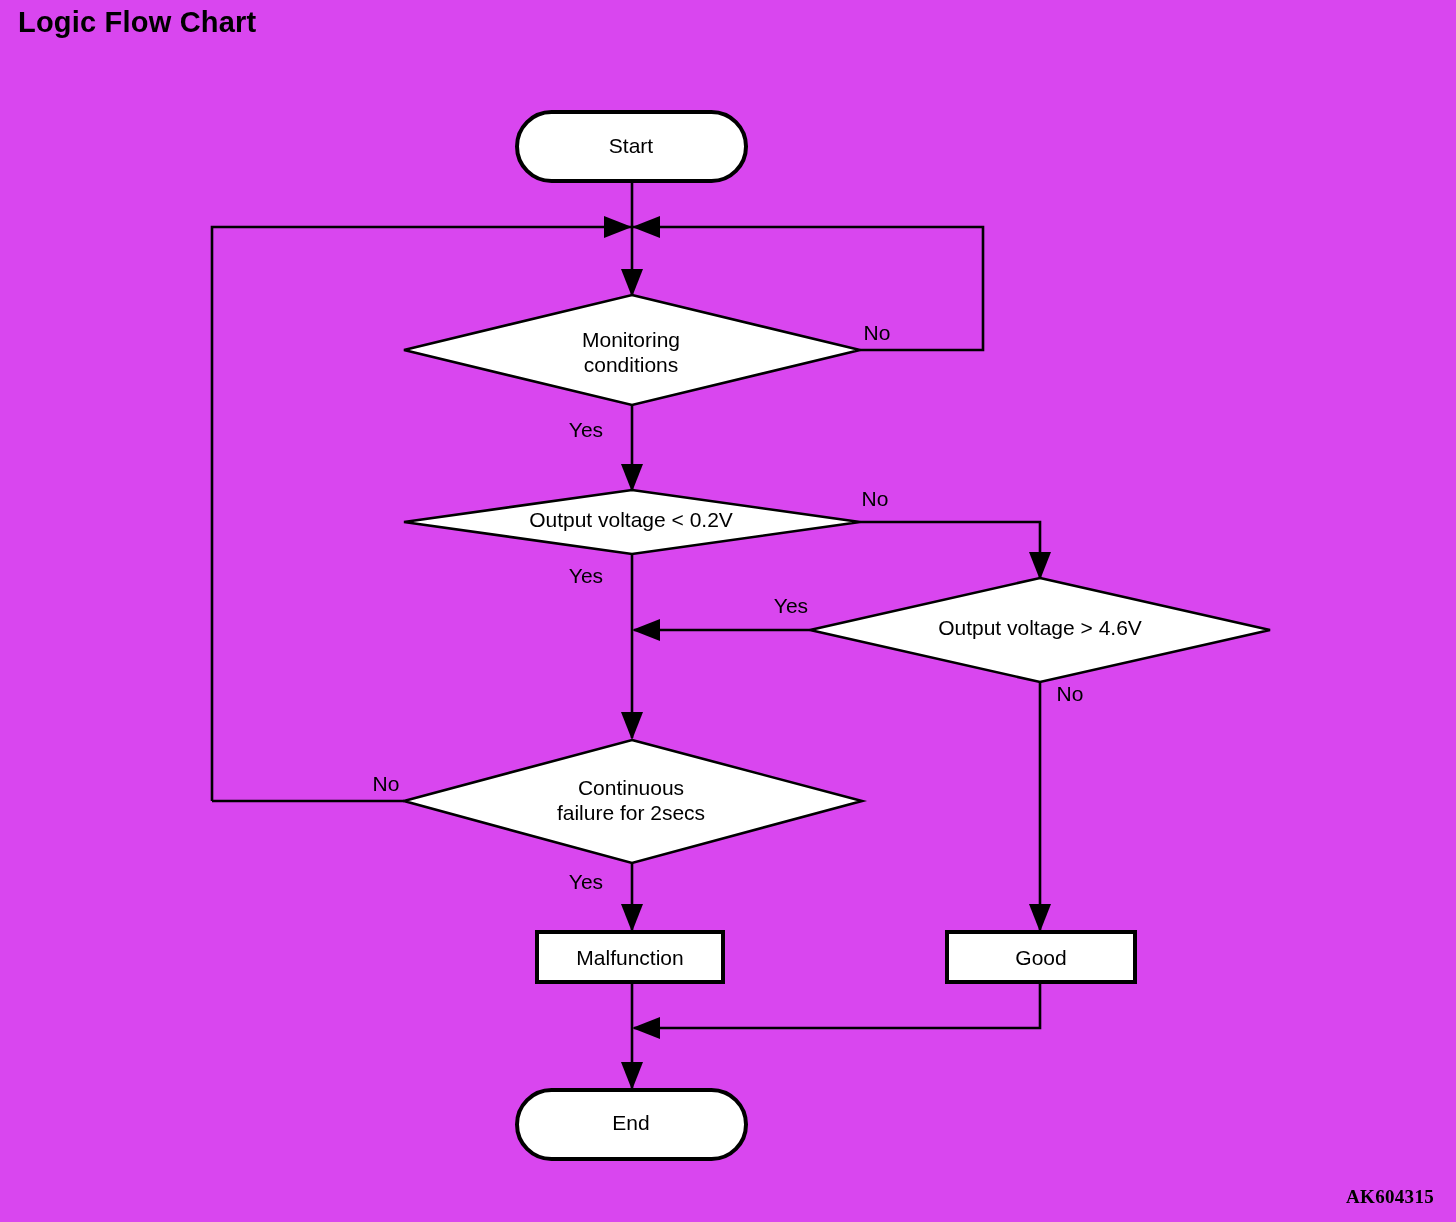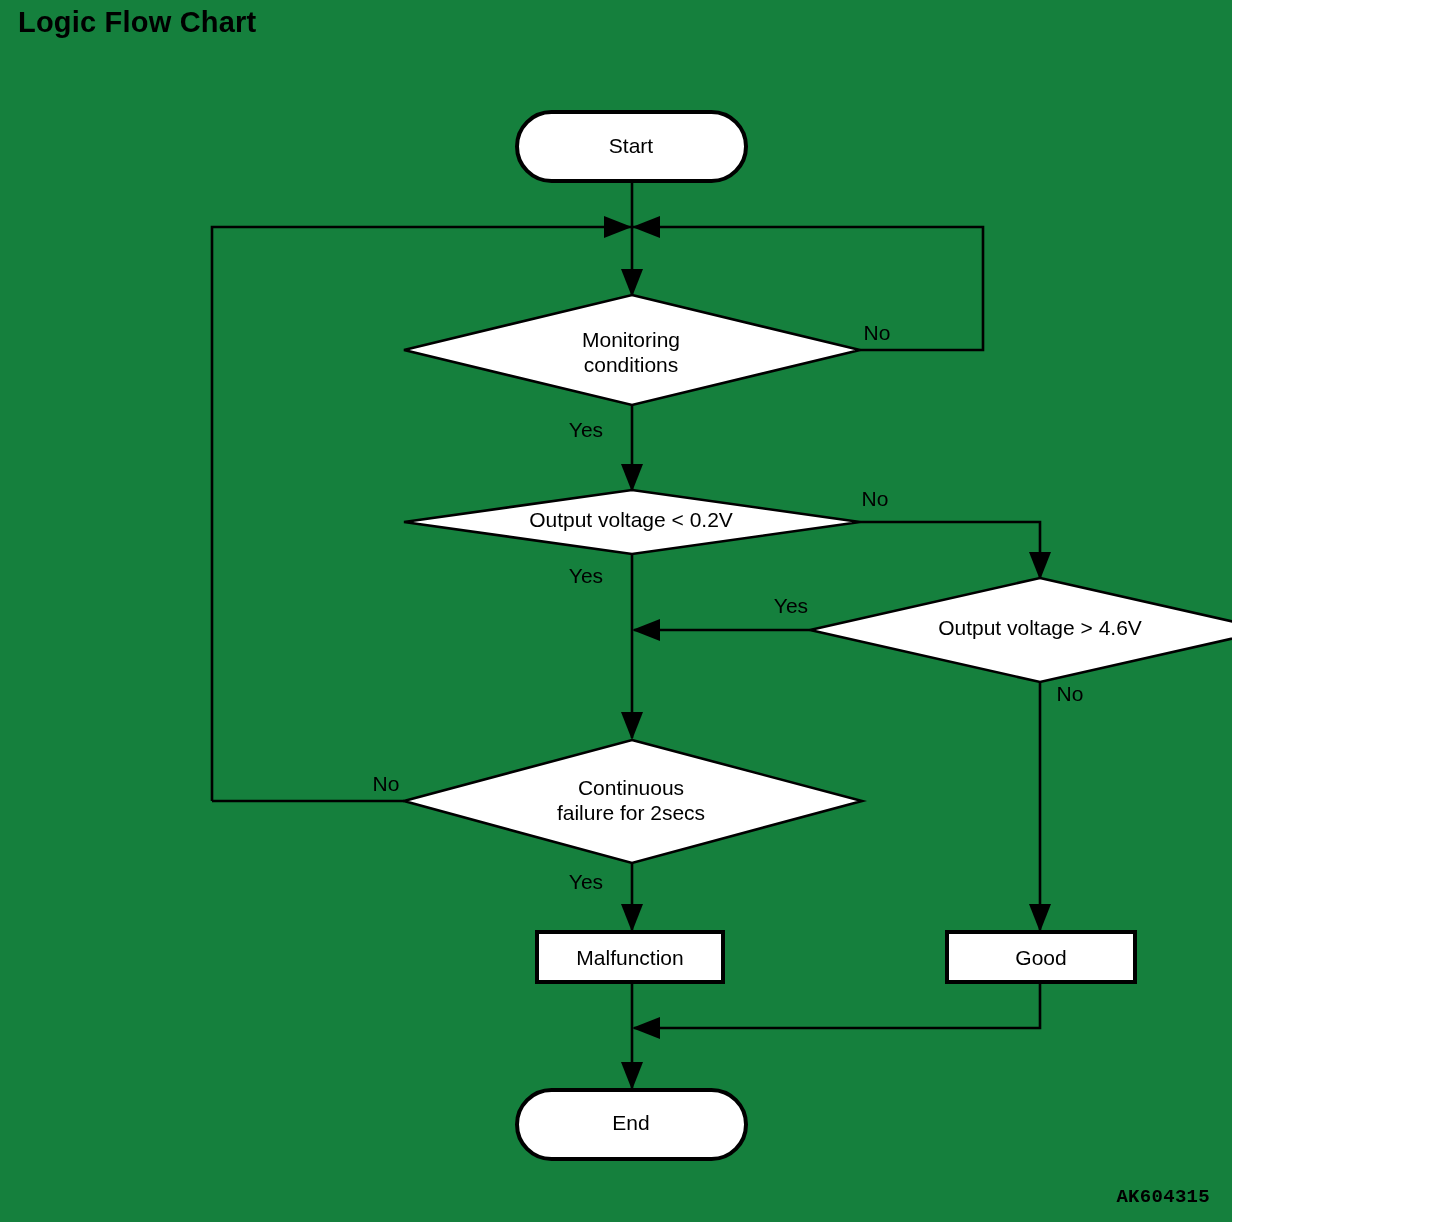--- a/index.html
+++ b/index.html
@@ -2,42 +2,42 @@
 <html><head>
 <meta charset="utf-8">
 <style>
   html, body {
     margin: 0;
     padding: 0;
     background: #ffffff;
   }
   #page {
     position: relative;
-    width: 1232px;
+    width: 1456px;
     height: 1222px;
-    background: #15803d;
+    background: #d946ef;
     overflow: hidden;
     font-family: "Liberation Sans", sans-serif;
   }
   #chart-title {
     position: absolute;
     left: 18px;
     top: 6px;
     font-family: "Liberation Sans", sans-serif;
     font-weight: bold;
     font-size: 29px;
     letter-spacing: 0.2px;
     color: #000000;
     white-space: nowrap;
   }
   #figure-code {
     position: absolute;
     right: 22px;
     bottom: 14px;
-    font-family: Liberation Mono, monospace;
+    font-family: Liberation Serif, serif;
     font-weight: bold;
     font-size: 19px;
     letter-spacing: 0.3px;
     color: #000000;
     text-align: center;
   }
   #flow-svg {
     position: absolute;
     left: 0;
     top: 0;

